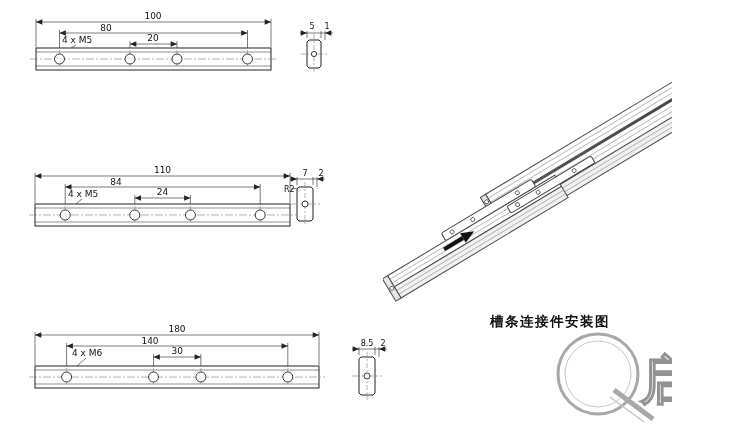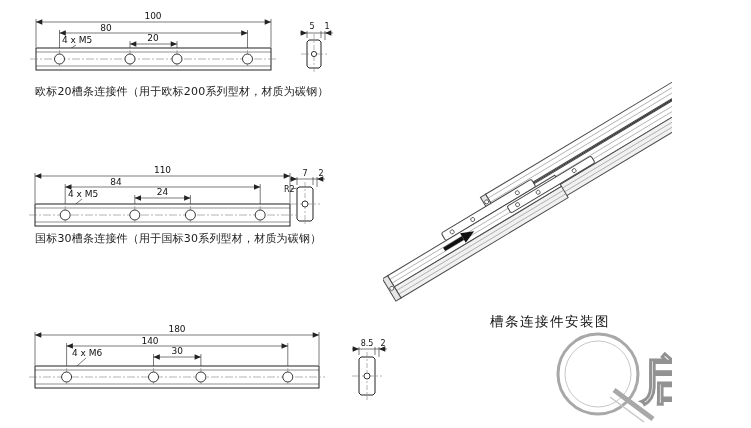--- a/index.html
+++ b/index.html
@@ -11,21 +11,21 @@
   .thin{stroke:#222;stroke-width:0.5;}
   .cl{stroke:#777;stroke-width:0.55;stroke-dasharray:8 2 2 2;fill:none;}
   .clv{stroke:#777;stroke-width:0.55;stroke-dasharray:5 2 2 2;}
   .hole{fill:#ffffff;stroke:#222;stroke-width:0.9;}
   .dim line{stroke:#222;stroke-width:0.6;}
   .dl{stroke:#222;stroke-width:0.6;}
   .dt{font-family:"DejaVu Sans",sans-serif;font-size:9px;fill:#111;}
   .dts{font-family:"DejaVu Sans",sans-serif;font-size:8px;fill:#111;}
   .outline{fill:#ffffff;stroke:#222;stroke-width:1;}
   .cap{position:absolute;font-size:11px;color:#1a1a1a;white-space:nowrap;letter-spacing:0.2px;}
-  .acap{position:absolute;font-size:13.5px;font-weight:400;color:#111;letter-spacing:1.5px;white-space:nowrap;}
+  .acap{position:absolute;font-size:13.5px;font-weight:700;color:#111;letter-spacing:1.5px;white-space:nowrap;}
   
   .face{fill:#ffffff;stroke:#4a4a4a;stroke-width:1;}
   .sideface{fill:#f1f1f1;stroke:#4a4a4a;stroke-width:1;}
   .endface{fill:#e6e6e6;stroke:#4a4a4a;stroke-width:1;}
   .slot{stroke:#8f8f8f;stroke-width:0.6;}
   .seam{stroke:#333;stroke-width:1.1;}
   .strip{fill:#ffffff;stroke:#444;stroke-width:1;}
   .hole2{fill:#ffffff;stroke:#444;stroke-width:0.8;}
   
   .wm-text{font-family:"DejaVu Sans",sans-serif;font-weight:bold;fill:#ffffff;stroke:#929292;stroke-width:1.3px;letter-spacing:5px;}
@@ -88,21 +88,20 @@
     <text class="dts" x="15" y="11" text-anchor="middle">5</text>
     <text class="dts" x="30" y="11" text-anchor="middle">1</text>
     <g>
       <path class="outline" d="M12,22 L22,22 L24,24 L24,48 L22,50 L12,50 L10,48 L10,24 Z"></path>
       <line class="cl" x1="4" y1="36" x2="30" y2="36"></line>
       <line class="clv" x1="17" y1="16" x2="17" y2="55"></line>
       <circle class="hole" cx="17" cy="36" r="2.6"></circle>
     </g>
   </svg>
 
-  <div class="cap" style="left:35px;top:84px">欧标20槽条连接件（用于欧标200系列型材，材质为碳钢）</div>
 
   <svg class="abs" style="left:28px;top:160px" width="340" height="80" viewBox="0 0 340 80">
     <g class="dim">
       <line x1="7" y1="43" x2="7" y2="13"></line>
       <line x1="262" y1="43" x2="262" y2="13"></line>
       <line class="dl" x1="7" y1="16" x2="262" y2="16" marker-start="url(#da)" marker-end="url(#da)"></line>
       <line x1="37.2" y1="51" x2="37.2" y2="24"></line>
       <line x1="232.2" y1="51" x2="232.2" y2="24"></line>
       <line class="dl" x1="37.2" y1="27" x2="232.2" y2="27" marker-start="url(#da)" marker-end="url(#da)"></line>
       <line x1="106.8" y1="51" x2="106.8" y2="35"></line>
@@ -144,21 +143,20 @@
     <text class="dts" x="38" y="9" text-anchor="middle">2</text>
     <text class="dts" x="1" y="25">R2</text>
     <g>
       <path class="outline" d="M16,20 L28,20 L30,22 L30,52 L28,54 L16,54 L14,52 L14,22 Z"></path>
       <line class="cl" x1="7" y1="37" x2="37" y2="37"></line>
       <line class="clv" x1="22" y1="15" x2="22" y2="59"></line>
       <circle class="hole" cx="22" cy="37" r="3"></circle>
     </g>
   </svg>
 
-  <div class="cap" style="left:35px;top:231px">国标30槽条连接件（用于国标30系列型材，材质为碳钢）</div>
 
   <svg class="abs" style="left:28px;top:320px" width="360" height="84" viewBox="0 0 360 84">
     <g class="dim">
       <line x1="7" y1="45" x2="7" y2="12"></line>
       <line x1="291" y1="45" x2="291" y2="12"></line>
       <line class="dl" x1="7" y1="15" x2="291" y2="15" marker-start="url(#da)" marker-end="url(#da)"></line>
       <line x1="38.6" y1="53" x2="38.6" y2="23"></line>
       <line x1="259.8" y1="53" x2="259.8" y2="23"></line>
       <line class="dl" x1="38.6" y1="26" x2="259.8" y2="26" marker-start="url(#da)" marker-end="url(#da)"></line>
       <line x1="125.5" y1="53" x2="125.5" y2="34"></line>

